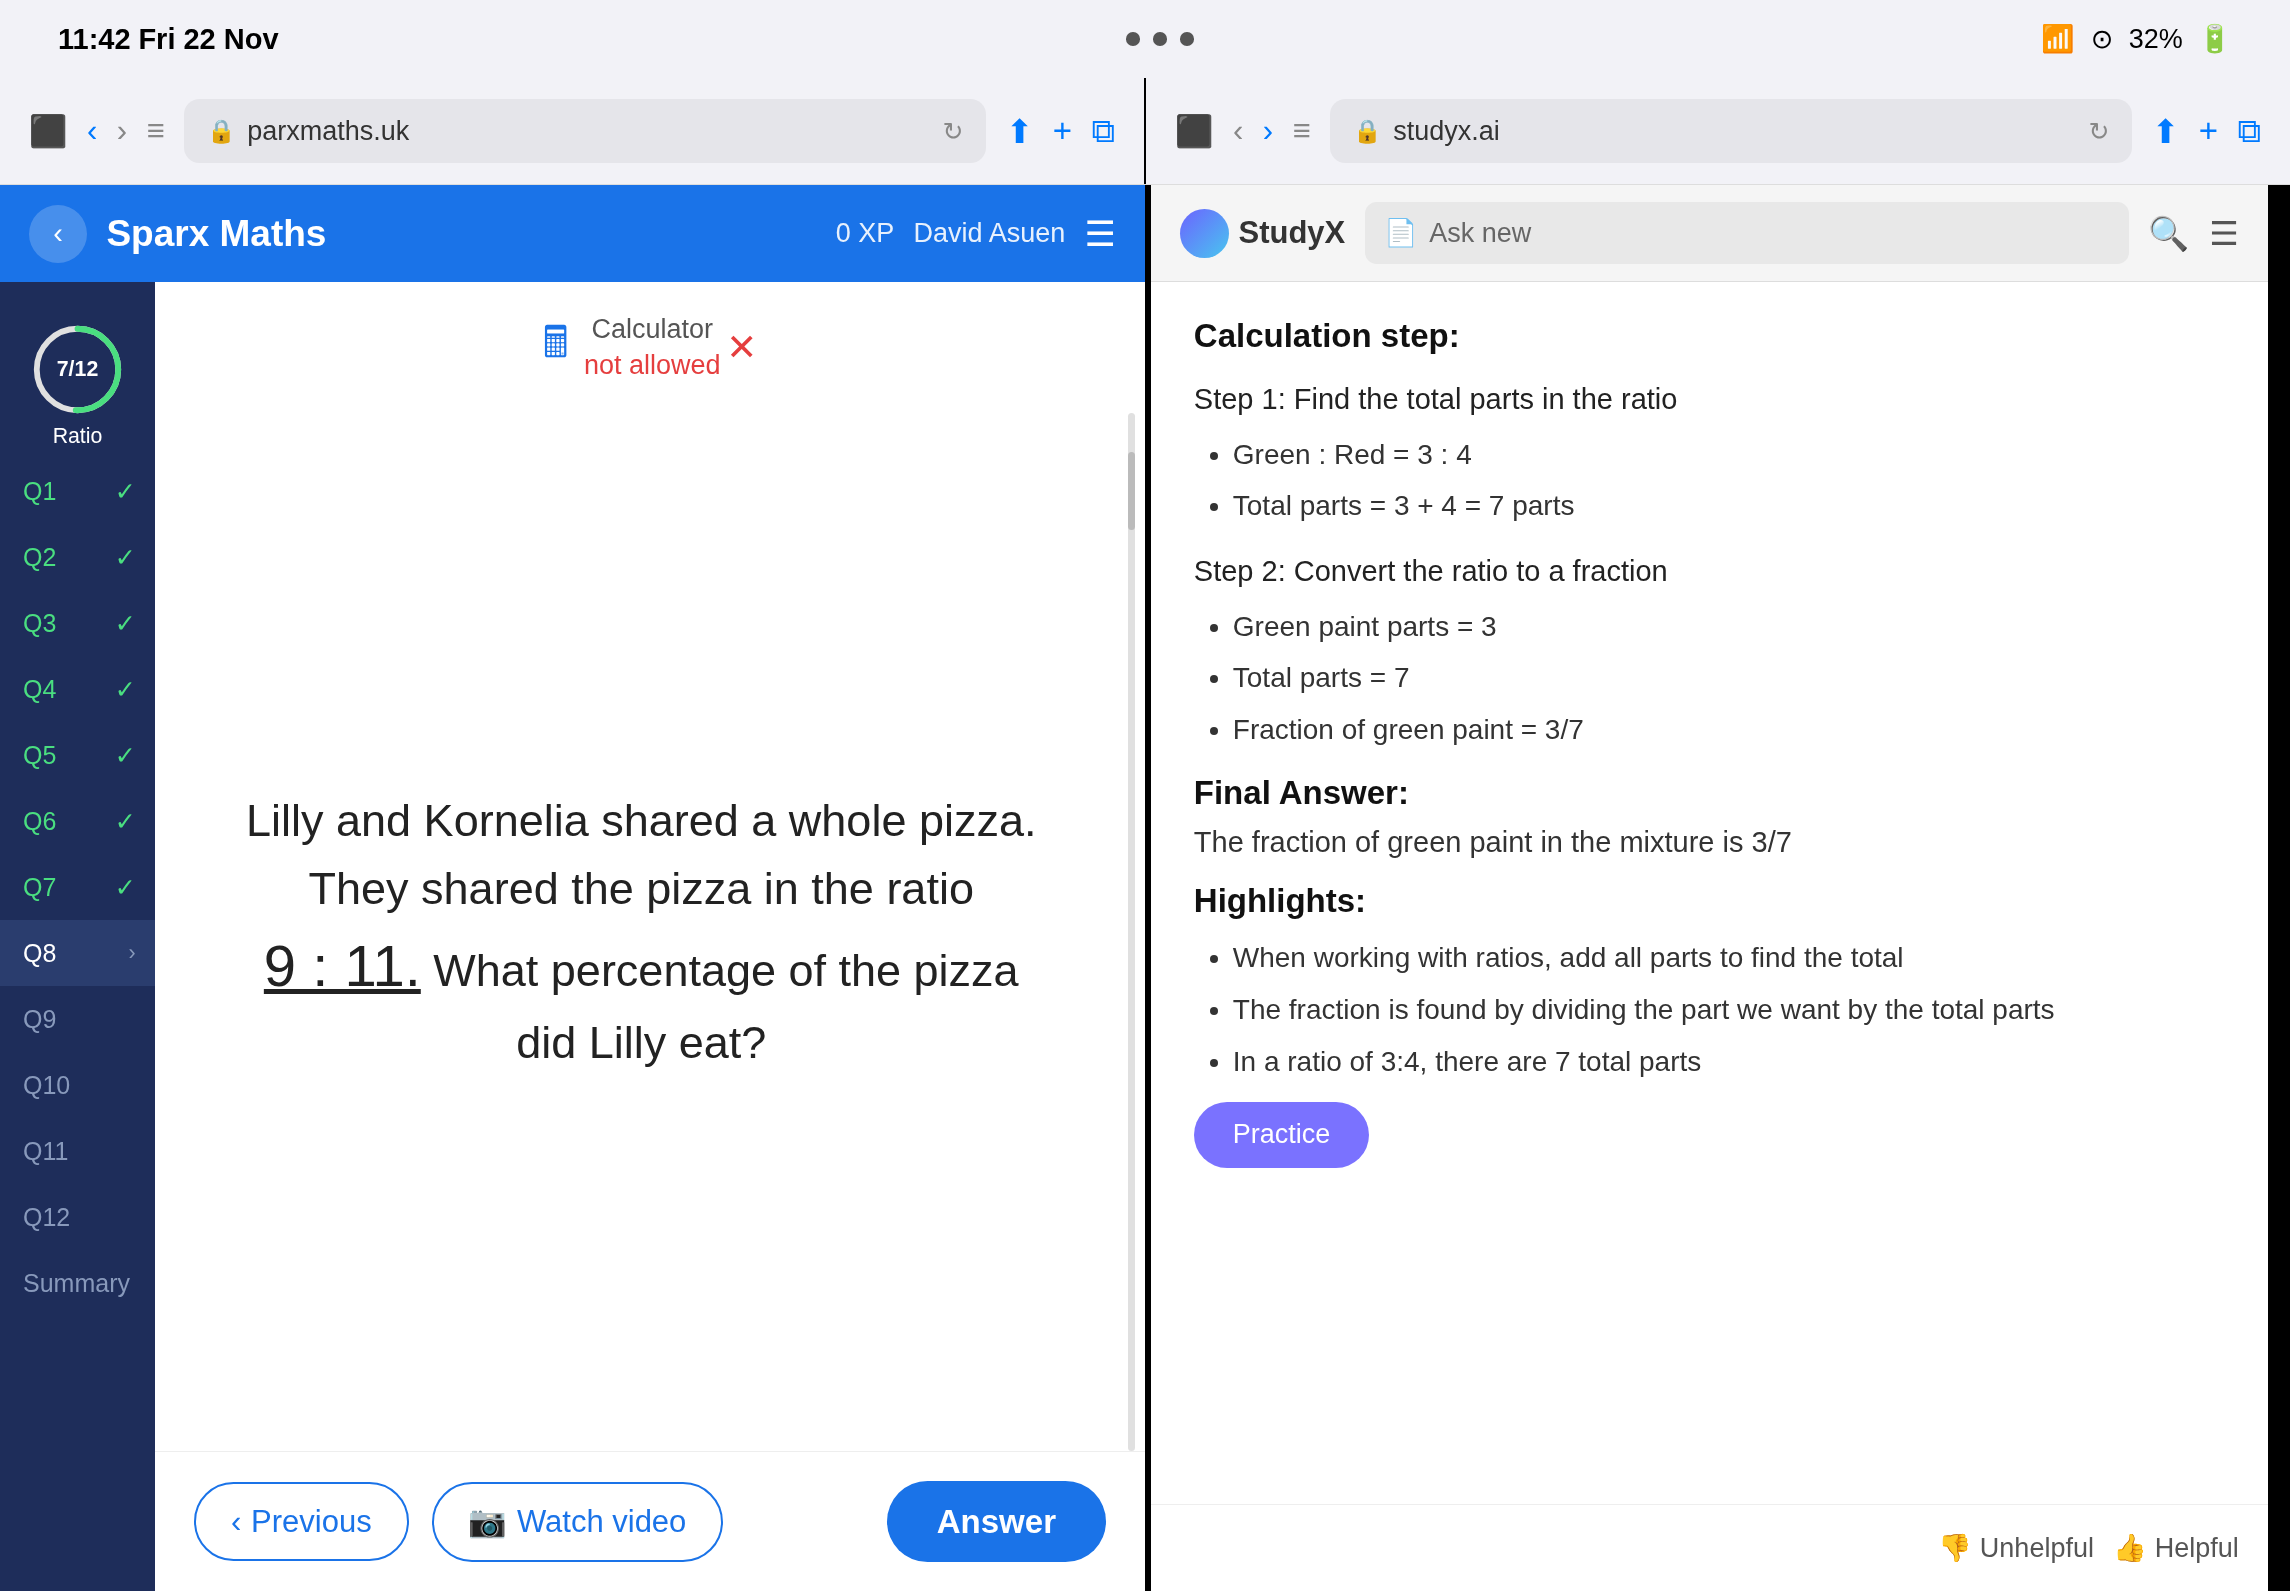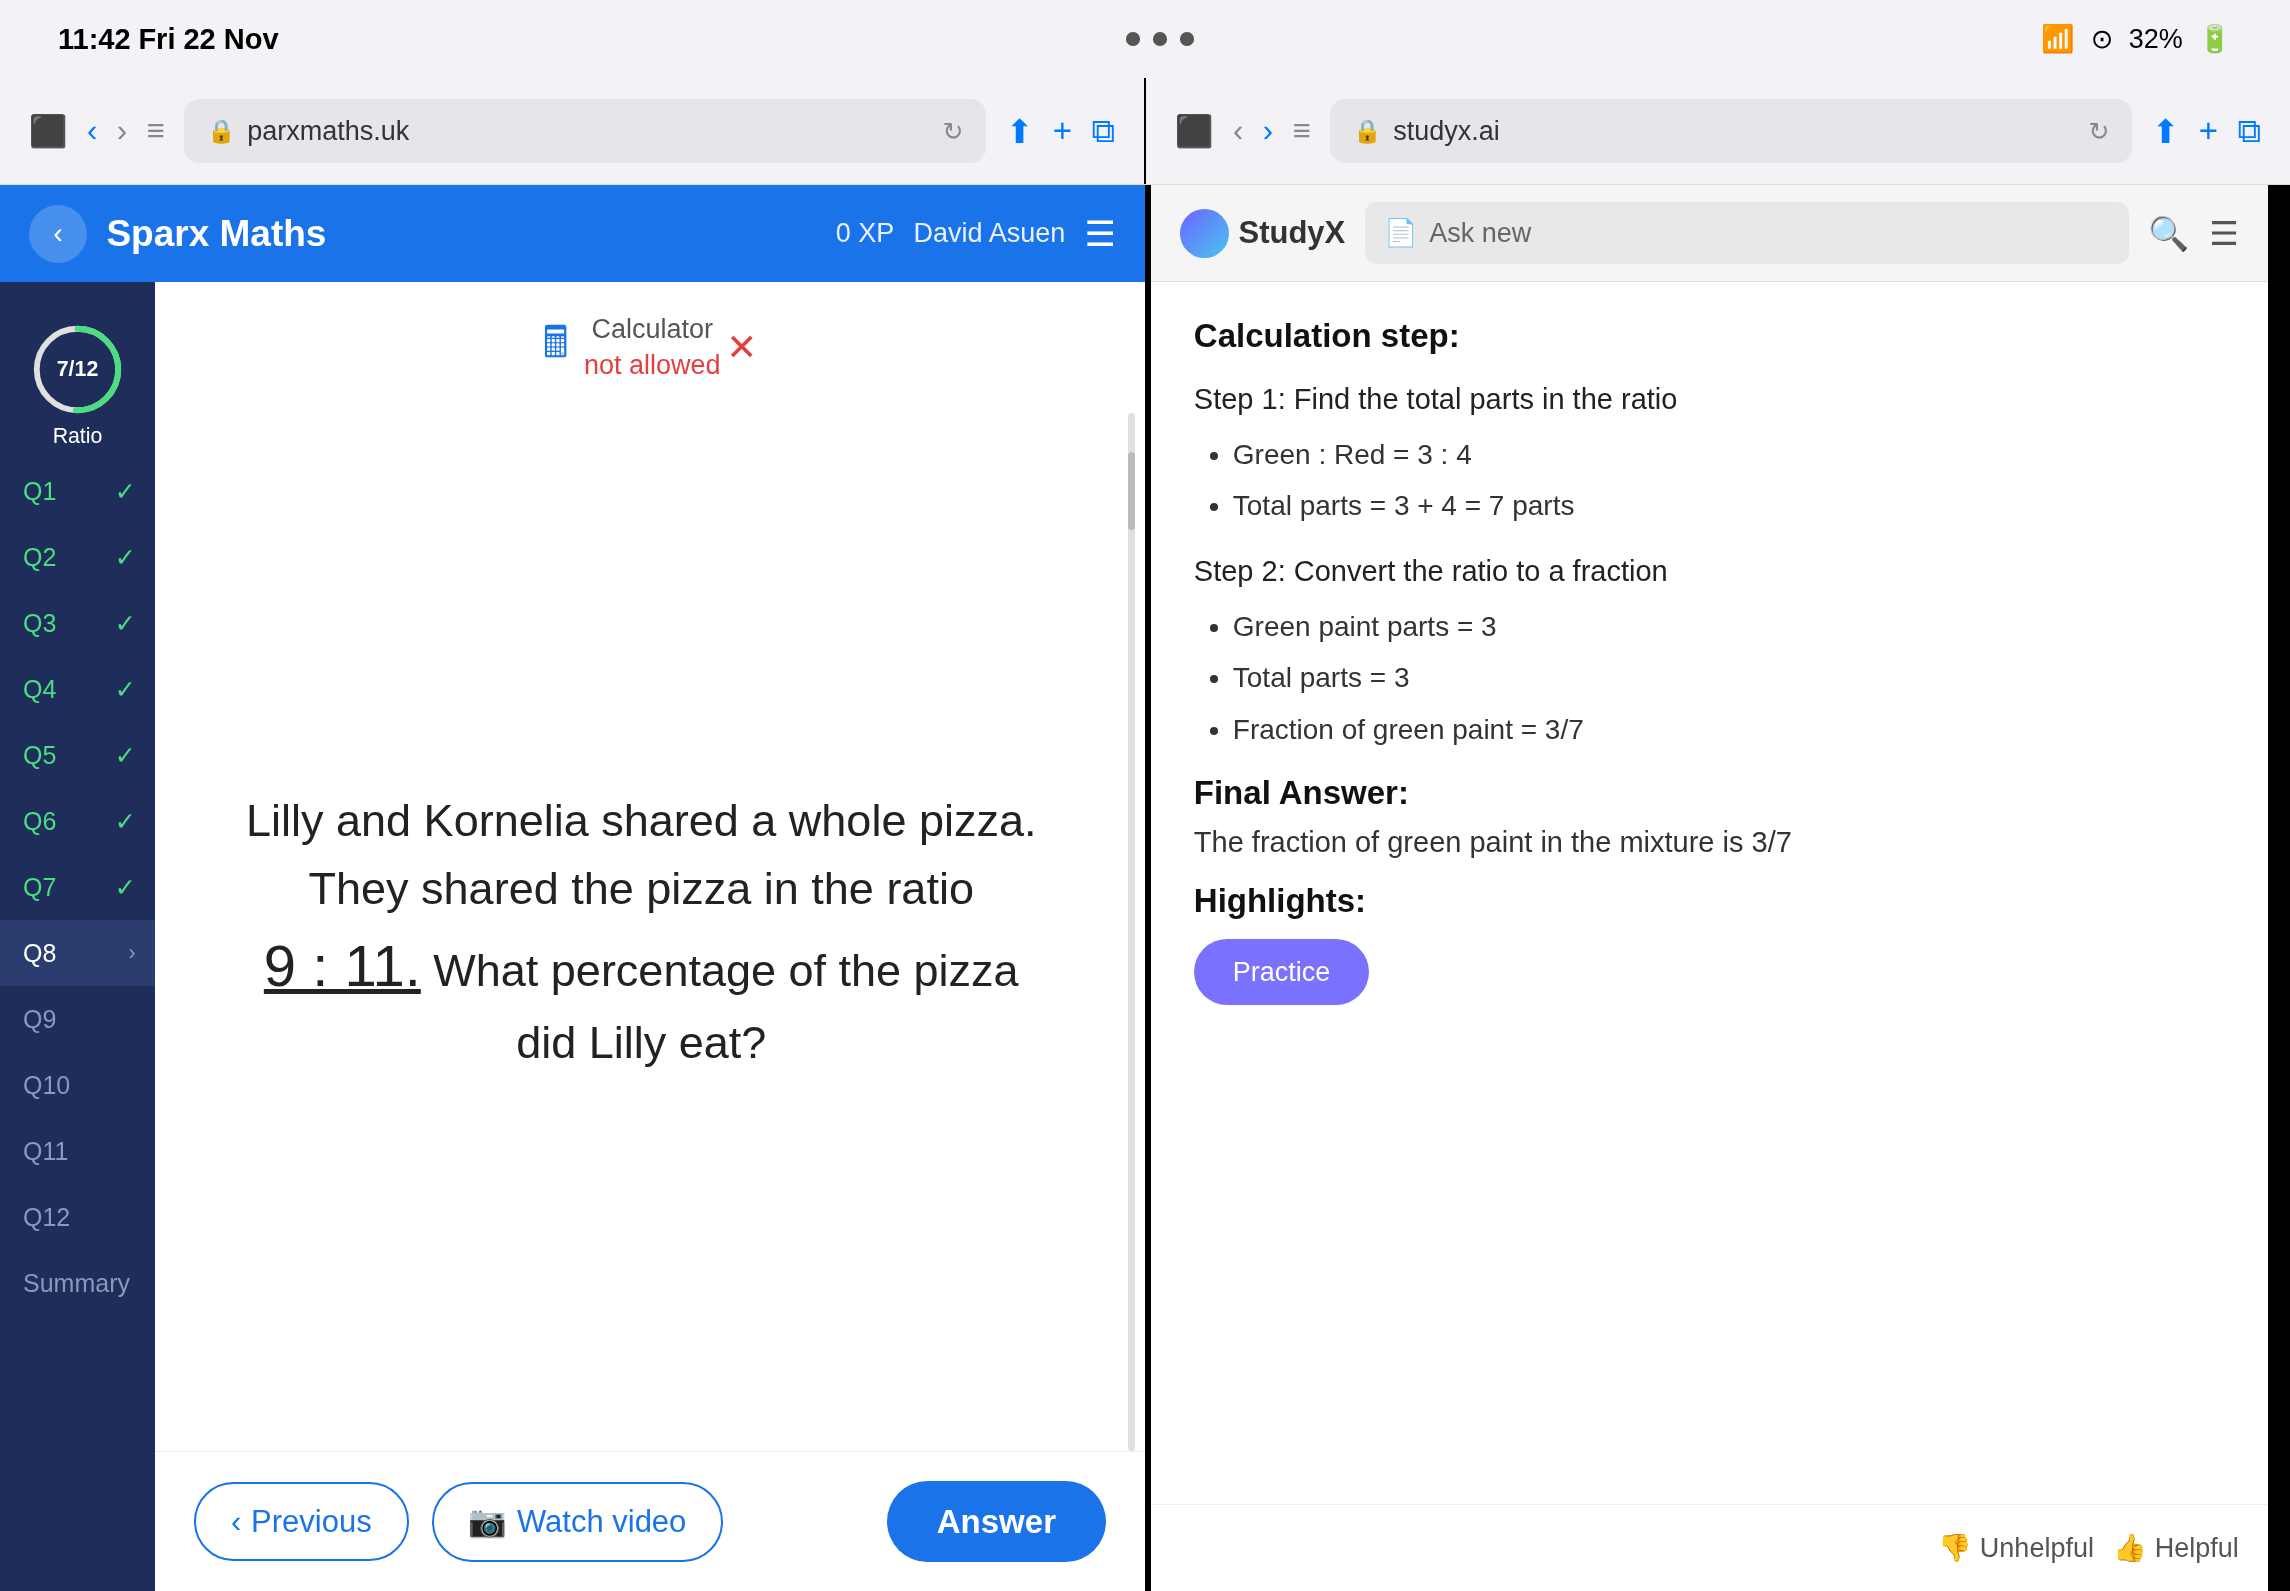--- a/index.html
+++ b/index.html
@@ -651,28 +651,33 @@
 
       <div class="step-heading">Step 1: Find the total parts in the ratio</div>
       <ul class="bullet-list">
         <li>Green : Red = 3 : 4</li>
         <li>Total parts = 3 + 4 = 7 parts</li>
       </ul>
 
       <div class="step-heading">Step 2: Convert the ratio to a fraction</div>
       <ul class="bullet-list">
         <li>Green paint parts = 3</li>
-        <li>Total parts = 3</li>
+        <li>Total parts = 7</li>
         <li>Fraction of green paint = 3/7</li>
       </ul>
 
       <div class="final-answer-title">Final Answer:</div>
       <div class="final-answer-text">The fraction of green paint in the mixture is 3/7</div>
 
       <div class="highlights-title">Highlights:</div>
+      <ul class="bullet-list">
+        <li>When working with ratios, add all parts to find the total</li>
+        <li>The fraction is found by dividing the part we want by the total parts</li>
+        <li>In a ratio of 3:4, there are 7 total parts</li>
+      </ul>
 
       <div style="margin-top:19.4px;">
         <button style="background:#6c63ff; color:white; border:none; font-size:27px; padding:17.5px 39px; border-radius:39px; cursor:pointer; opacity:0.9;">Practice</button>
       </div>
 
     </div>
 
     <div class="studyx-footer">
       <button class="feedback-btn">
         <span>👎</span>

